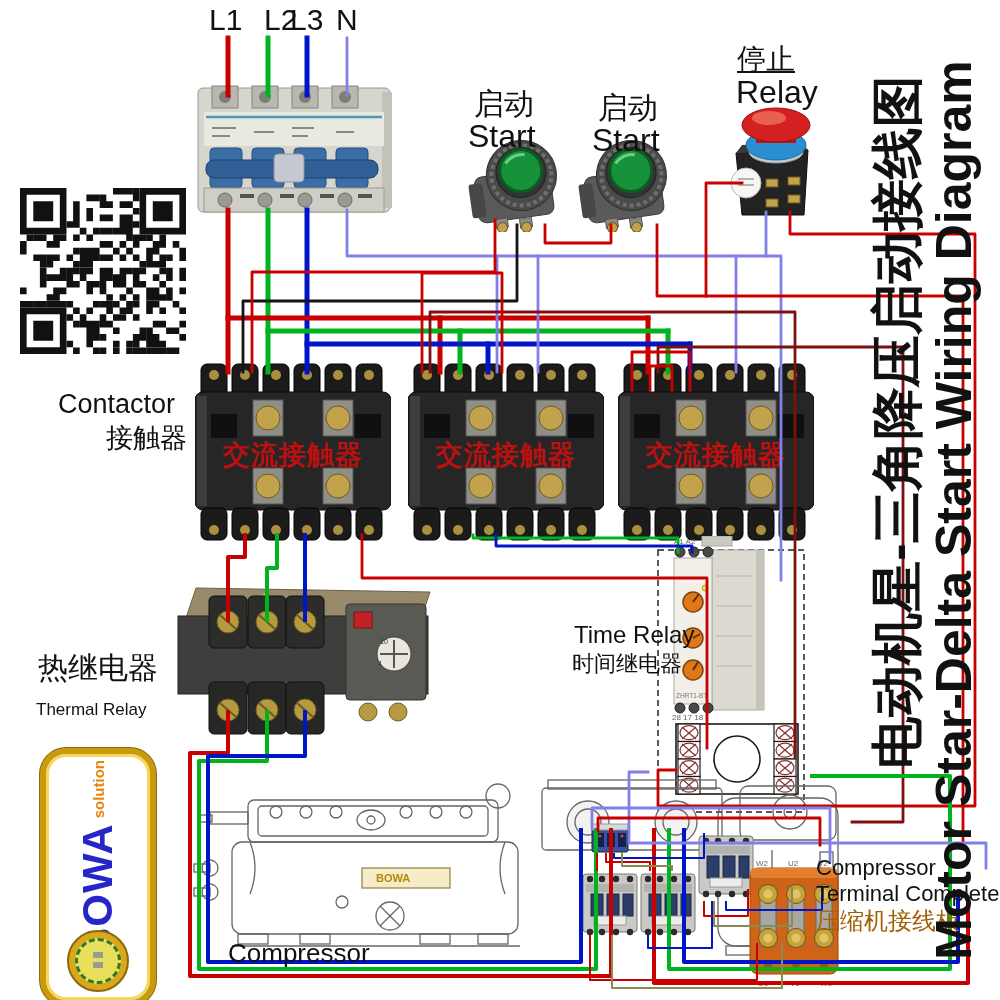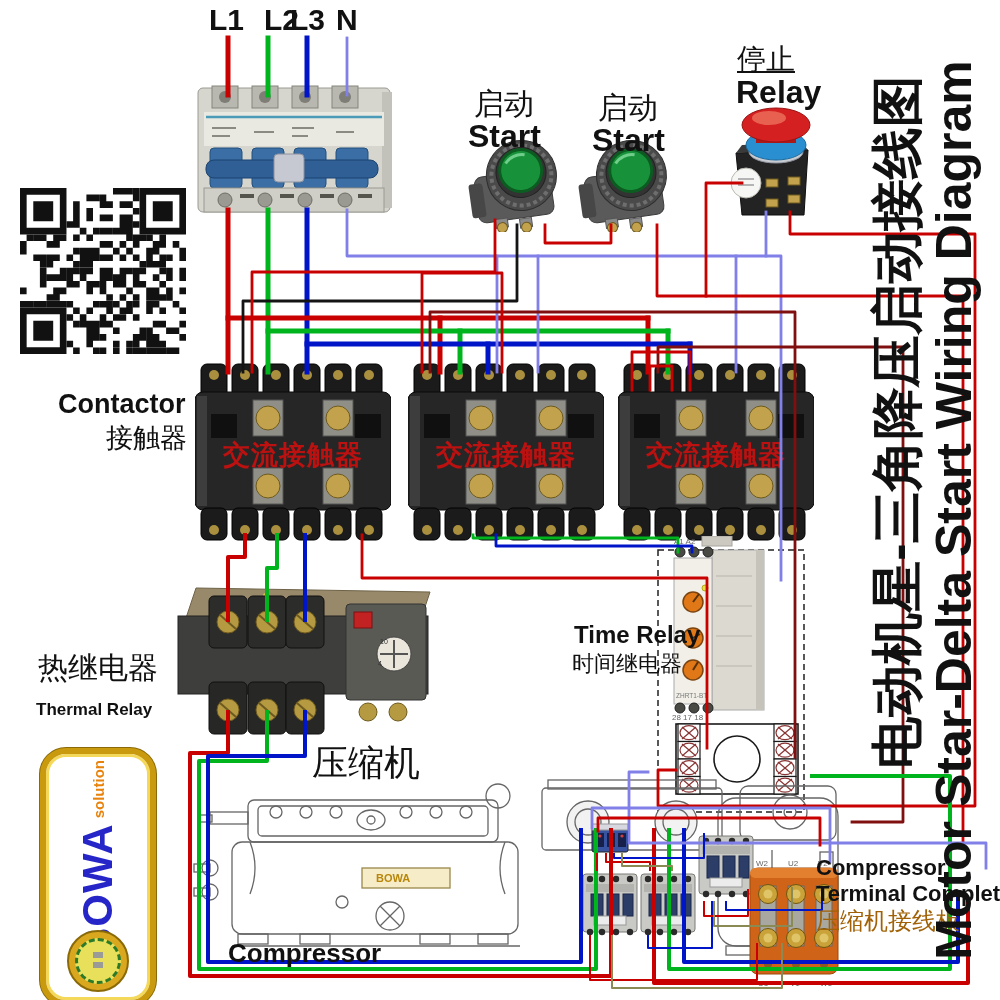--- a/index.html
+++ b/index.html
@@ -1,21 +1,21 @@
 <!DOCTYPE html>
 <html><head>
 <meta charset="utf-8">
 <style>
   html,body{margin:0;padding:0;background:#888;}
   #stage{position:relative;width:1000px;height:1000px;background:#fff;overflow:hidden;
          font-family:"Liberation Sans",sans-serif;color:#111;}
   #stage svg{position:absolute;left:0;top:0;}
   .layer{position:absolute;left:0;top:0;width:1000px;height:1000px;}
   .lbl{position:absolute;white-space:nowrap;line-height:1.05;}
-  .b{font-weight:bold;text-align:right;}
+  .b{font-weight:normal;text-align:right;}
   
   .wr{stroke:#c80000;} .wg{stroke:#00b41e;} .wb{stroke:#0014c8;}
   .wn{stroke:#8080e8;} .wk{stroke:#141414;} .wd{stroke:#801010;} .wo{stroke:#8a8a55;}
   .w5{stroke-width:5;} .w4{stroke-width:4;} .w3{stroke-width:2.8;} .w2{stroke-width:2;}
   polyline{fill:none;stroke-linejoin:round;stroke-linecap:square;}
   
   .vtitle{position:absolute;text-align:center;white-space:nowrap;font-weight:bold;}
   #vzh{left:515px;top:390px;width:760px;height:64px;font-size:52px;transform:rotate(-90deg);}
   #ven{left:467px;top:478px;width:980px;height:64px;font-size:50px;transform:rotate(-90deg);}
   
@@ -660,21 +660,20 @@
 
   <div class="lbl b" style="left:58px;top:390px;font-size:27px;">Contactor</div>
   <div class="lbl" style="left:84px;top:424px;font-size:27px;margin-left:22px;">接触器</div>
 
   <div class="lbl" style="left:38px;top:652px;font-size:30px;">热继电器</div>
   <div class="lbl b" style="left:36px;top:701px;font-size:17px;">Thermal Relay</div>
 
   <div class="lbl b" style="left:574px;top:622px;font-size:24px;">Time Relay</div>
   <div class="lbl" style="left:572px;top:652px;font-size:22px;">时间继电器</div>
 
-  <div class="lbl" style="left:312px;top:744px;font-size:36px;">压缩机</div>
   <div class="lbl b" style="left:228px;top:940px;font-size:26px;">Compressor</div>
 
   <div class="lbl b" style="left:816px;top:856px;font-size:22px;">Compressor</div>
   <div class="lbl b" style="left:816px;top:882px;font-size:22px;">Terminal Complete</div>
   <div class="lbl" style="left:816px;top:908px;font-size:24px;color:#a16207;">压缩机接线板</div>
 
   <div id="vzh" class="vtitle">电动机星-三角降压启动接线图</div>
   <div id="ven" class="vtitle">Motor Star-Delta Start Wiring Diagram</div>
 
 </div>

